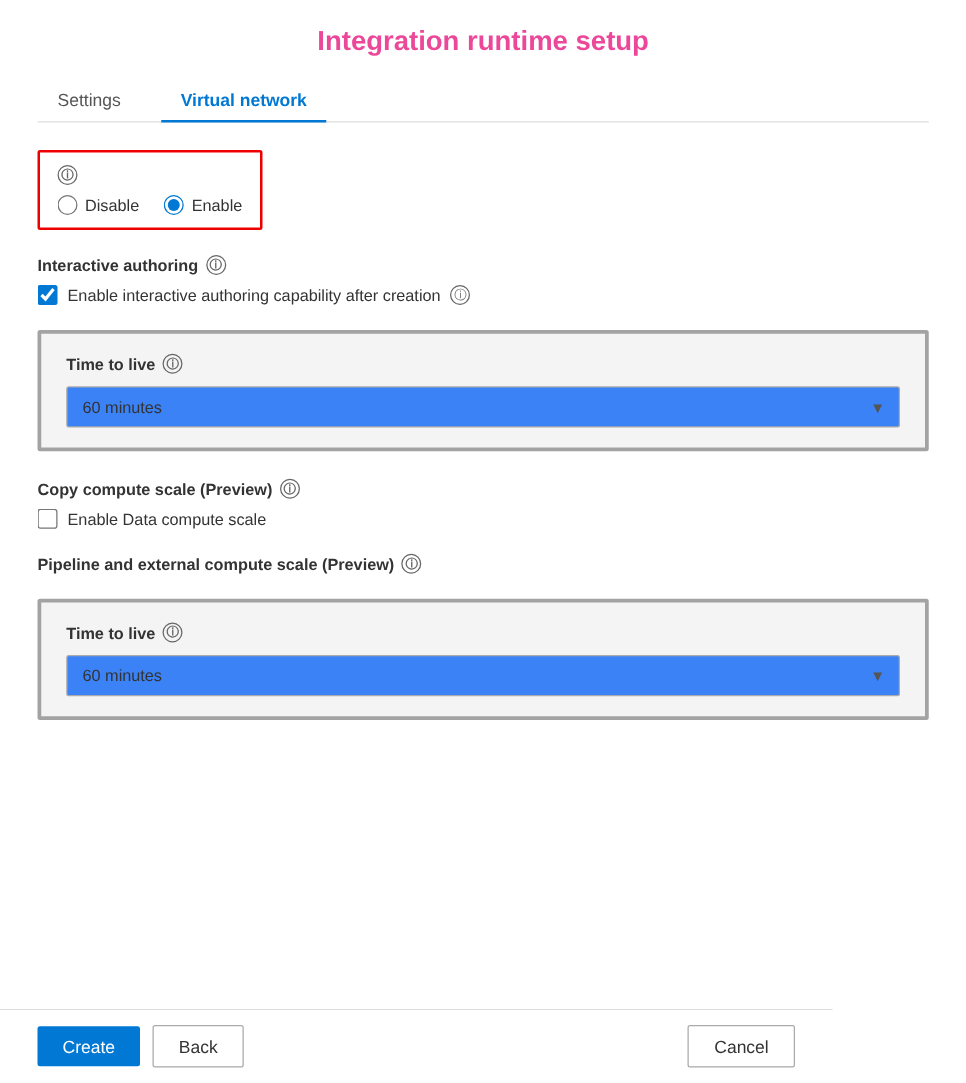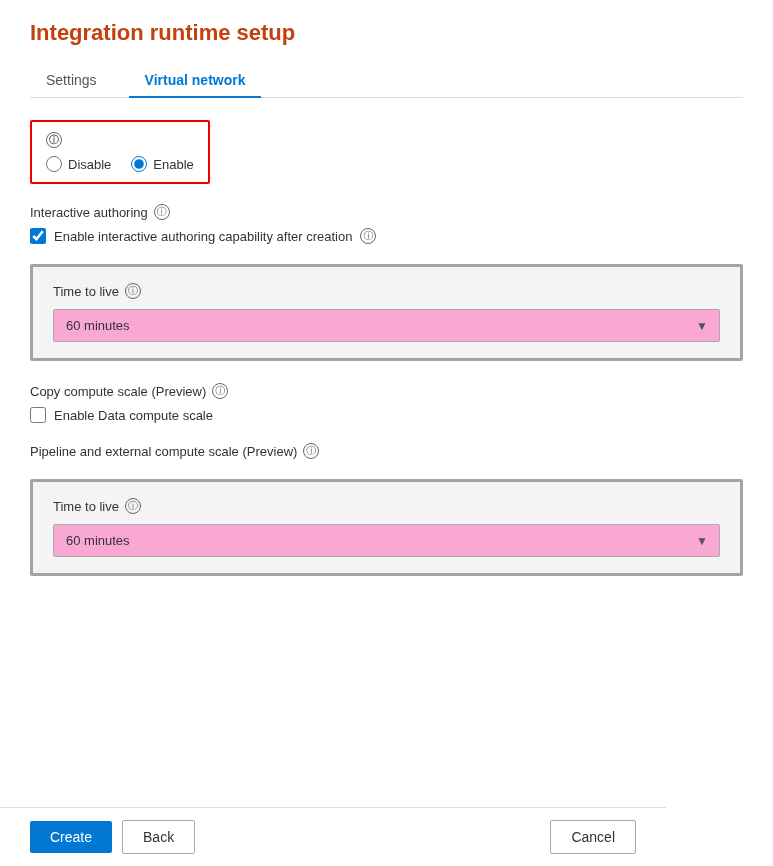--- a/index.html
+++ b/index.html
@@ -12,22 +12,23 @@
       min-height: 866px;
       position: relative;
     }
     .page-container {
       padding: 20px 30px;
       padding-bottom: 80px;
     }
     .page-title {
       font-size: 22px;
       font-weight: 600;
-      color: #c2410c;
+      color: #ec4899;
       margin-bottom: 18px;
+      text-align: center;
     }
     .tabs {
       display: flex;
       border-bottom: 1px solid #ddd;
       margin-bottom: 22px;
       gap: 16px;
     }
     .tab {
       padding: 8px 16px;
       cursor: pointer;
@@ -92,21 +93,21 @@
     .radio-label {
       font-size: 13px;
       color: #333;
     }
 
     
     .section-block {
       margin-bottom: 20px;
     }
     .section-header {
-      font-weight: 400;
+      font-weight: 700;
       font-size: 13px;
       display: flex;
       align-items: center;
       gap: 6px;
       margin-bottom: 8px;
     }
     .checkbox-row {
       display: flex;
       align-items: center;
       gap: 8px;
@@ -138,21 +139,21 @@
     .dropdown-wrapper {
       position: relative;
       display: flex;
       align-items: center;
     }
     .dropdown-select {
       width: 100%;
       padding: 8px 56px 8px 12px;
       border: 1px solid #aaa;
       border-radius: 2px;
-      background: #f9a8d4;
+      background: #3b82f6;
       font-size: 13px;
       color: #333;
       appearance: none;
       cursor: pointer;
     }
     .dropdown-arrow {
       position: absolute;
       right: 12px;
       pointer-events: none;
       font-size: 12px;

